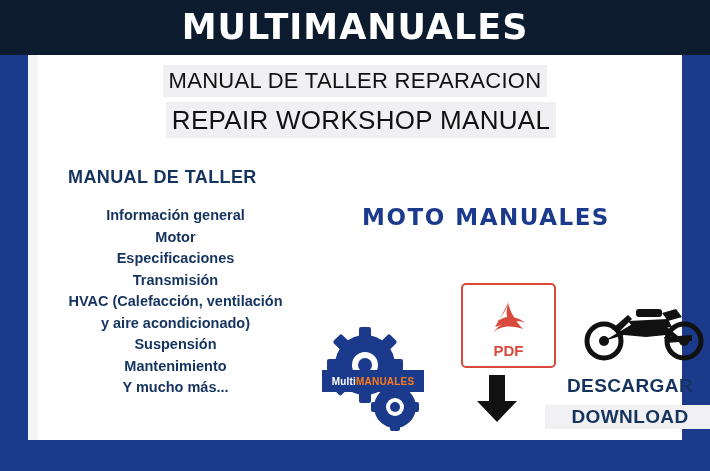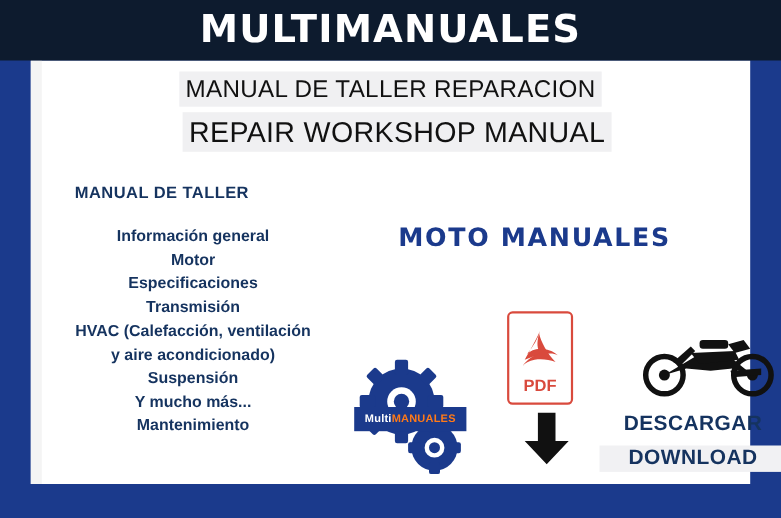--- a/index.html
+++ b/index.html
@@ -89,21 +89,21 @@
   .title-line.second {
     margin-top: 5px;
     font-size: 26px;
     margin-left: 12px;
   }
   .subtitle {
     position: absolute;
     left: 40px;
     top: 112px;
     color: #15335f;
-    font-size: 15px;
+    font-size: 18px;
     font-weight: bold;
     letter-spacing: 0.4px;
   }
   .feature-list {
     position: absolute;
     left: 40px;
     top: 150px;
     width: 215px;
     color: #15335f;
     font-size: 14.5px;
@@ -126,21 +126,21 @@
     letter-spacing: 1.5px;
     font-family: "DejaVu Sans", sans-serif;
     text-align: center;
     line-height: 1;
   }
   
   .pdf-icon {
     position: absolute;
     left: 433px;
     top: 228px;
-    width: 60px;
+    width: 95px;
     height: 85px;
     background: #ffffff;
     border: 2px solid #d94a3d;
     border-radius: 5px;
     box-sizing: border-box;
   }
   .pdf-icon .swirl {
     position: absolute;
     left: 50%;
     top: 14px;
@@ -250,22 +250,22 @@
 
     <div class="subtitle">MANUAL DE TALLER</div>
 
     <div class="feature-list">
       <div>Información general</div>
       <div>Motor</div>
       <div>Especificaciones</div>
       <div>Transmisión</div>
       <div>HVAC (Calefacción, ventilación y aire acondicionado)</div>
       <div>Suspensión</div>
+      <div>Mantenimiento</div>
       <div>Y mucho más...</div>
-      <div>Mantenimiento</div>
     </div>
 
     <div class="moto-title">MOTO MANUALES</div>
 
     <div class="pdf-icon">
       <svg class="swirl" width="36" height="42" viewBox="0 0 36 42">
         <path d="M18 2 C14 10 10 18 4 28 C10 26 14 24 20 23 C26 22 31 22 34 24 C30 20 24 18 18 18 C13 18 9 20 6 23 C12 16 16 9 18 2 Z" fill="#d94a3d"></path>
         <path d="M17 4 C19 12 24 22 32 30 C26 28 20 27 13 28 C8 29 4 31 2 34 C6 28 12 24 18 22 C14 16 16 9 17 4 Z" fill="#d94a3d"></path>
       </svg>
       <div class="pdf-label">PDF</div>

